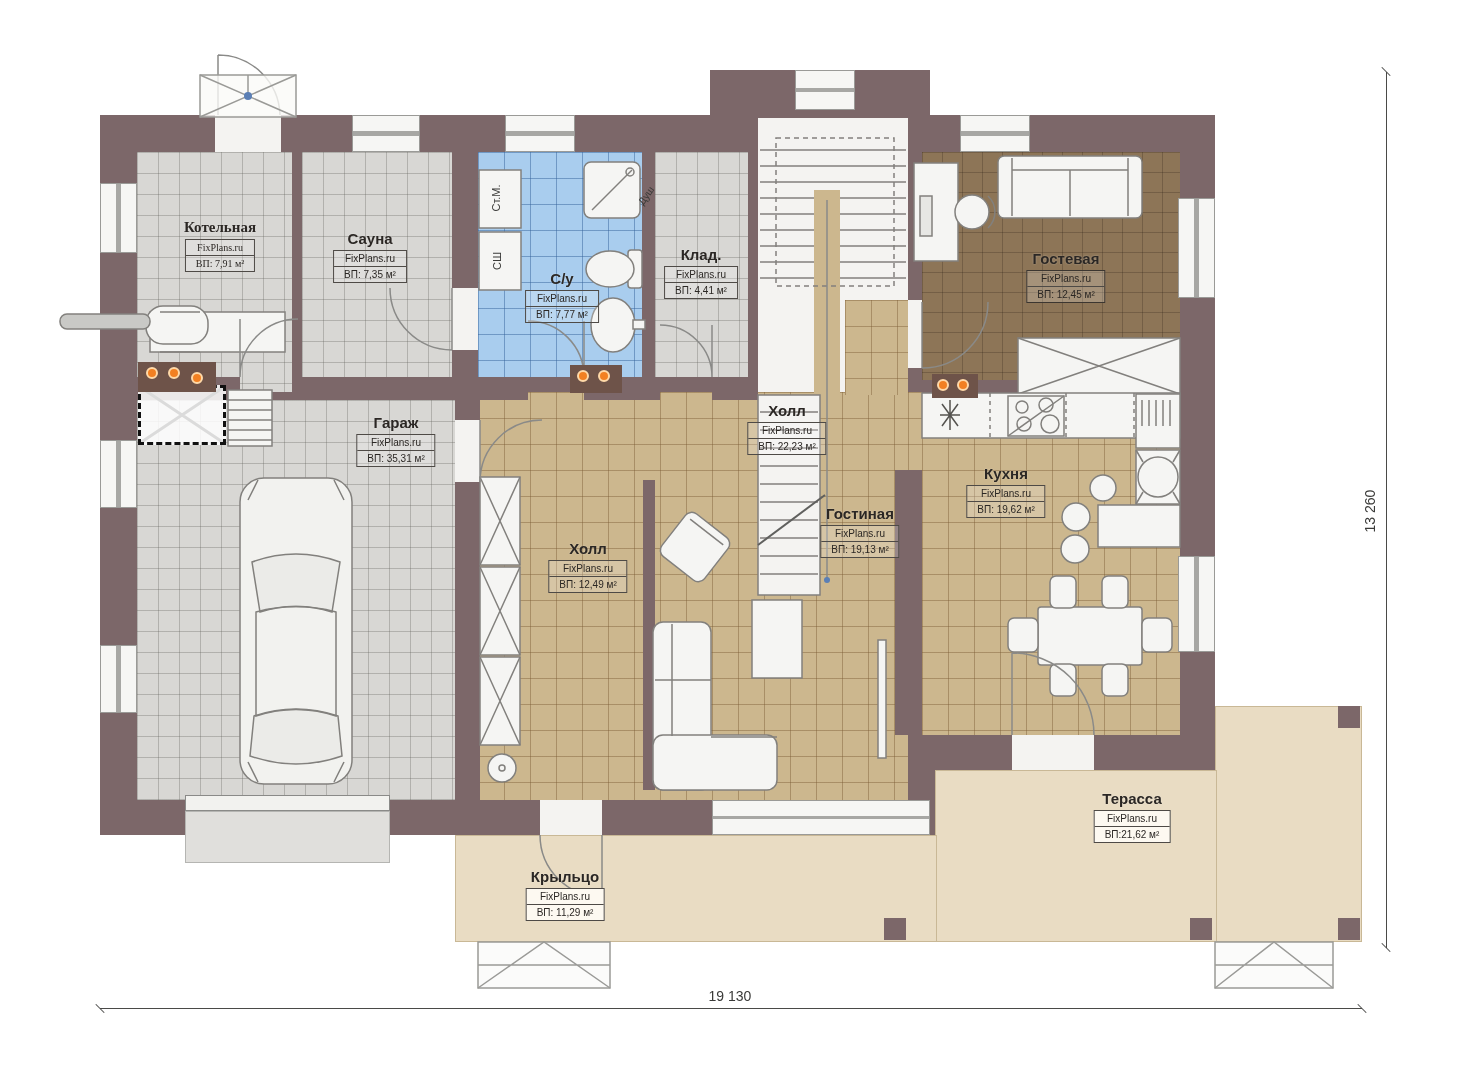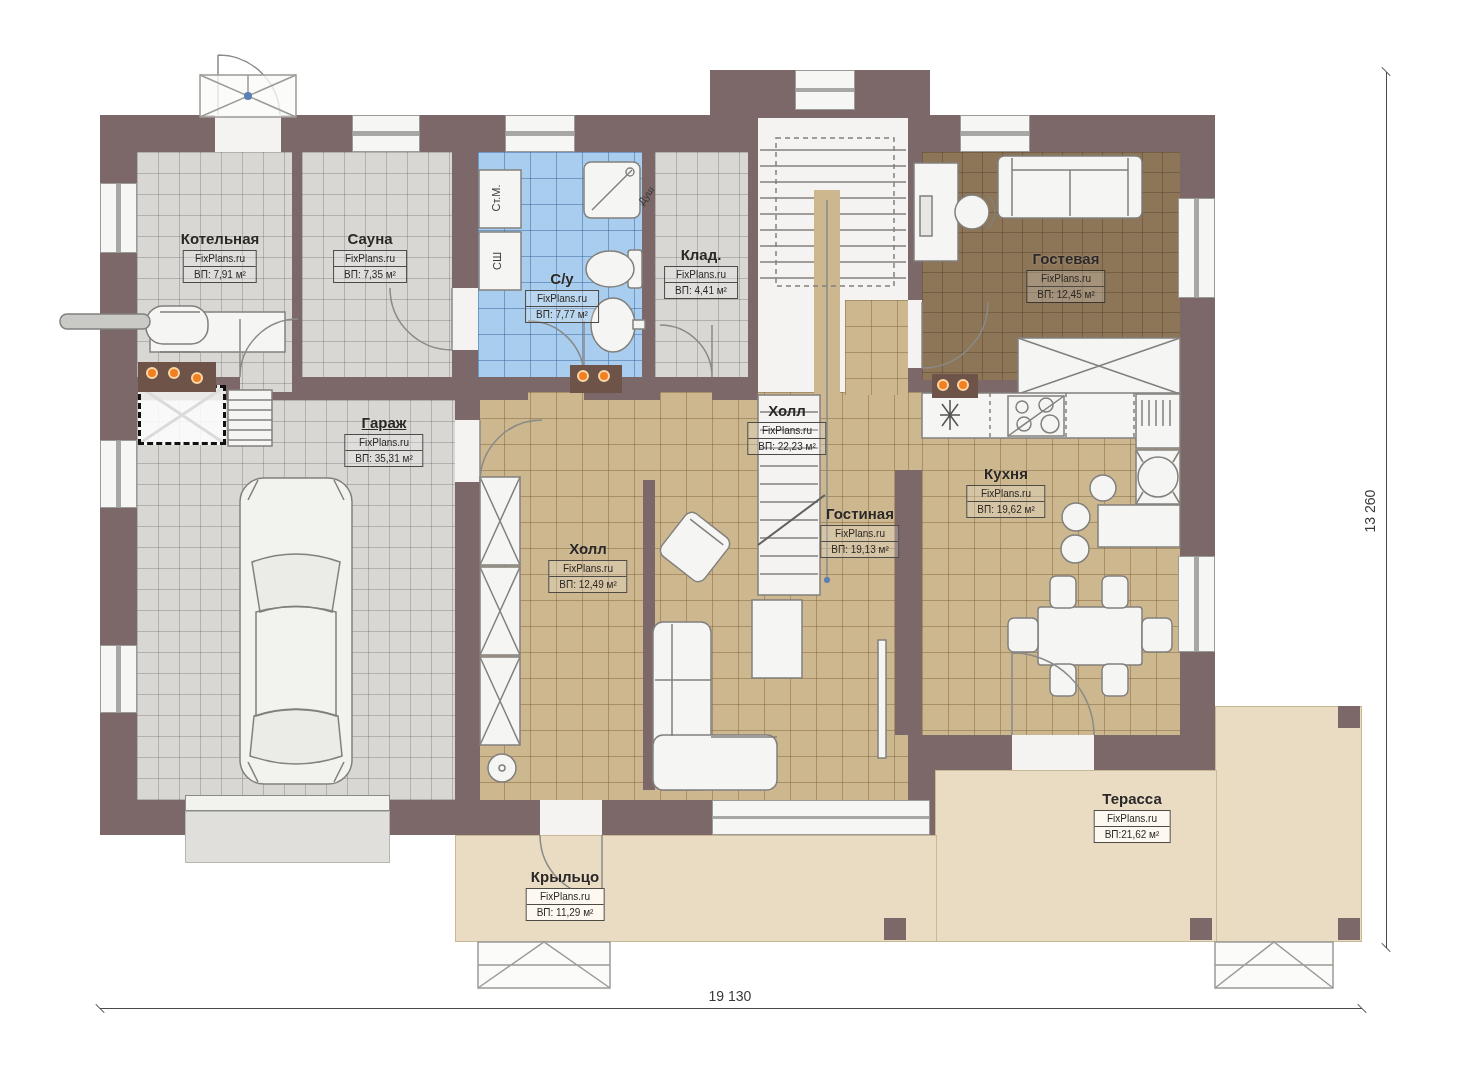--- a/index.html
+++ b/index.html
@@ -292,41 +292,41 @@
   <div class="dot" style="left:146px;top:367px;"></div>
   <div class="dot" style="left:168px;top:367px;"></div>
   <div class="dot" style="left:191px;top:372px;"></div>
   <div class="heat-plate" style="left:570px;top:365px;width:52px;height:28px;"></div>
   <div class="dot" style="left:577px;top:370px;"></div>
   <div class="dot" style="left:598px;top:370px;"></div>
   <div class="heat-plate" style="left:932px;top:374px;width:46px;height:24px;"></div>
   <div class="dot" style="left:937px;top:379px;"></div>
   <div class="dot" style="left:957px;top:379px;"></div>
 
-  <div class="room-label" style="left:220px;top:230px;">
+  <div class="room-label" style="left:220px;top:219px;font-family:Liberation Serif, serif;">
     <div class="room-name">Котельная</div>
     <div class="room-box"><div class="brand">FixPlans.ru</div><div class="area">ВП: 7,91 м²</div></div>
   </div>
   <div class="room-label" style="left:370px;top:230px;">
     <div class="room-name">Сауна</div>
     <div class="room-box"><div class="brand">FixPlans.ru</div><div class="area">ВП: 7,35 м²</div></div>
   </div>
   <div class="room-label" style="left:562px;top:270px;">
     <div class="room-name">С/у</div>
     <div class="room-box"><div class="brand">FixPlans.ru</div><div class="area">ВП: 7,77 м²</div></div>
   </div>
   <div class="room-label" style="left:701px;top:246px;">
     <div class="room-name">Клад.</div>
     <div class="room-box"><div class="brand">FixPlans.ru</div><div class="area">ВП: 4,41 м²</div></div>
   </div>
   <div class="room-label" style="left:1066px;top:250px;color:#f4efe8;">
     <div class="room-name" style="color:#2b2724;">Гостевая</div>
     <div class="room-box" style="border-color:#3c3630;color:#2b2724;"><div class="brand">FixPlans.ru</div><div class="area">ВП: 12,45 м²</div></div>
   </div>
-  <div class="room-label" style="left:384px;top:414px;text-decoration:underline;">
+  <div class="room-label" style="left:396px;top:414px;">
     <div class="room-name">Гараж</div>
     <div class="room-box"><div class="brand">FixPlans.ru</div><div class="area">ВП: 35,31 м²</div></div>
   </div>
   <div class="room-label" style="left:787px;top:402px;">
     <div class="room-name">Холл</div>
     <div class="room-box"><div class="brand">FixPlans.ru</div><div class="area">ВП: 22,23 м²</div></div>
   </div>
   <div class="room-label" style="left:838px;top:505px;padding-left:44px;">
     <div class="room-name">Гостиная</div>
     <div class="room-box"><div class="brand">FixPlans.ru</div><div class="area">ВП: 19,13 м²</div></div>

